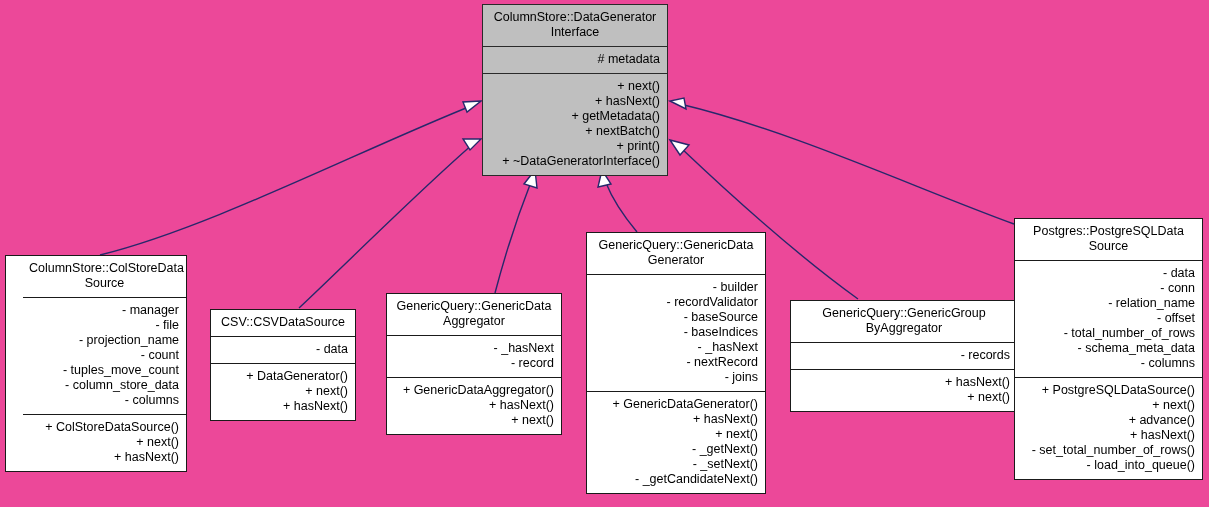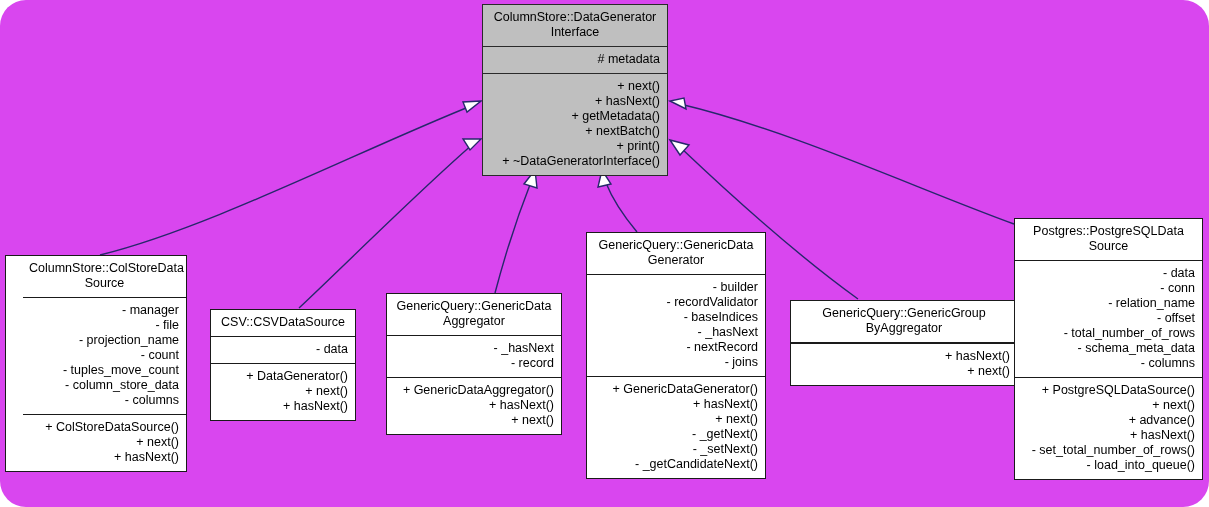--- a/index.html
+++ b/index.html
@@ -4,24 +4,23 @@
 <style>
   html, body {
     margin: 0;
     padding: 0;
     background: #ffffff;
   }
   #diagram {
     position: relative;
     width: 1209px;
     height: 507px;
-    background: #d946ef;
+    background: #ec4899;
     font-family: "Liberation Sans", sans-serif;
     overflow: hidden;
-    border-radius: 26px;
   }
   .uml-class {
     position: absolute;
     box-sizing: border-box;
     border: 1px solid #1a1a1a;
     background: #ffffff;
     color: #000000;
   }
   .uml-class.root {
     border: 1px solid #2a2a2a;
@@ -179,40 +178,44 @@
     </div>
   </div>
 
   <div class="uml-class" style="left:586px; top:232px; width:180px;">
     <div class="uml-title">GenericQuery::GenericData
 Generator</div>
     <div class="uml-sep"></div>
     <div class="uml-section">
       <div class="uml-row">- builder</div>
       <div class="uml-row">- recordValidator</div>
+      <div class="uml-row">- baseSource</div>
       <div class="uml-row">- baseIndices</div>
       <div class="uml-row">- _hasNext</div>
       <div class="uml-row">- nextRecord</div>
       <div class="uml-row">- joins</div>
     </div>
     <div class="uml-sep"></div>
     <div class="uml-section">
       <div class="uml-row">+ GenericDataGenerator()</div>
       <div class="uml-row">+ hasNext()</div>
       <div class="uml-row">+ next()</div>
       <div class="uml-row">- _getNext()</div>
       <div class="uml-row">- _setNext()</div>
       <div class="uml-row">- _getCandidateNext()</div>
     </div>
   </div>
 
   <div class="uml-class" style="left:790px; top:300px; width:228px;">
     <div class="uml-title">GenericQuery::GenericGroup
 ByAggregator</div>
     <div class="uml-sep"></div>
+    <div class="uml-section">
+      <div class="uml-row">- records</div>
+    </div>
     <div class="uml-sep"></div>
     <div class="uml-section">
       <div class="uml-row">+ hasNext()</div>
       <div class="uml-row">+ next()</div>
     </div>
   </div>
 
   <div class="uml-class" style="left:1014px; top:218px; width:189px;">
     <div class="uml-title">Postgres::PostgreSQLData
 Source</div>

